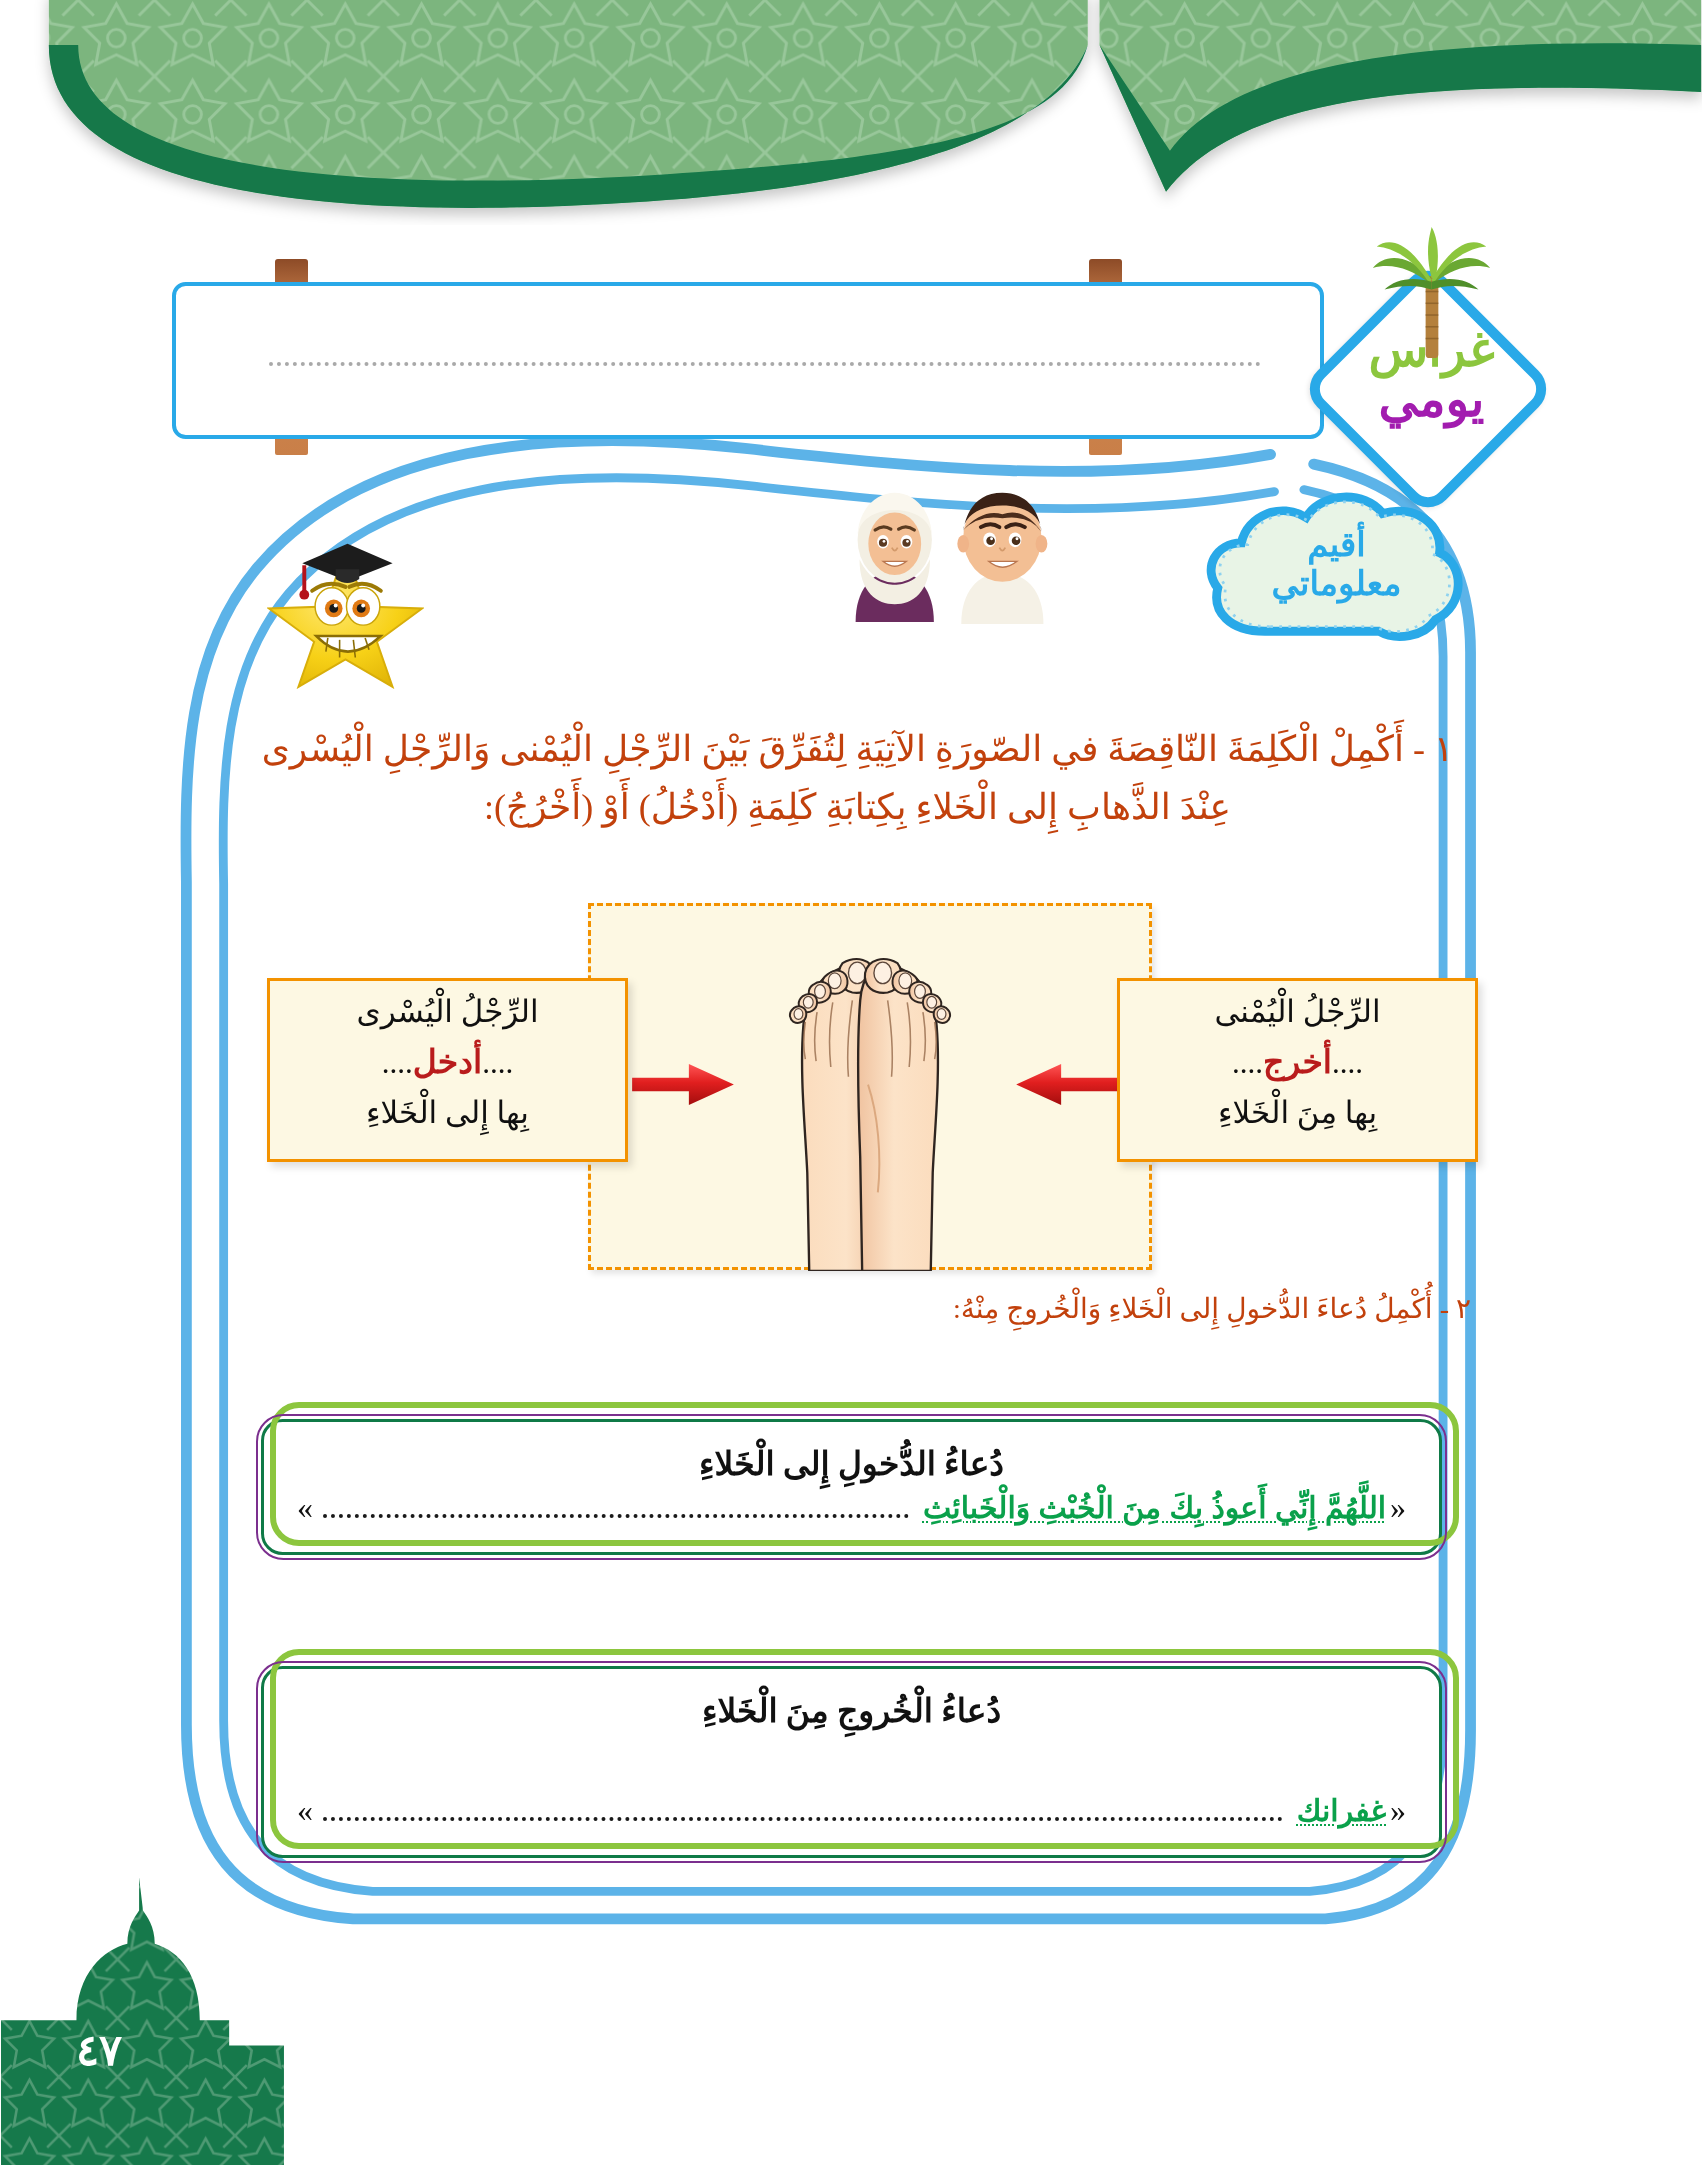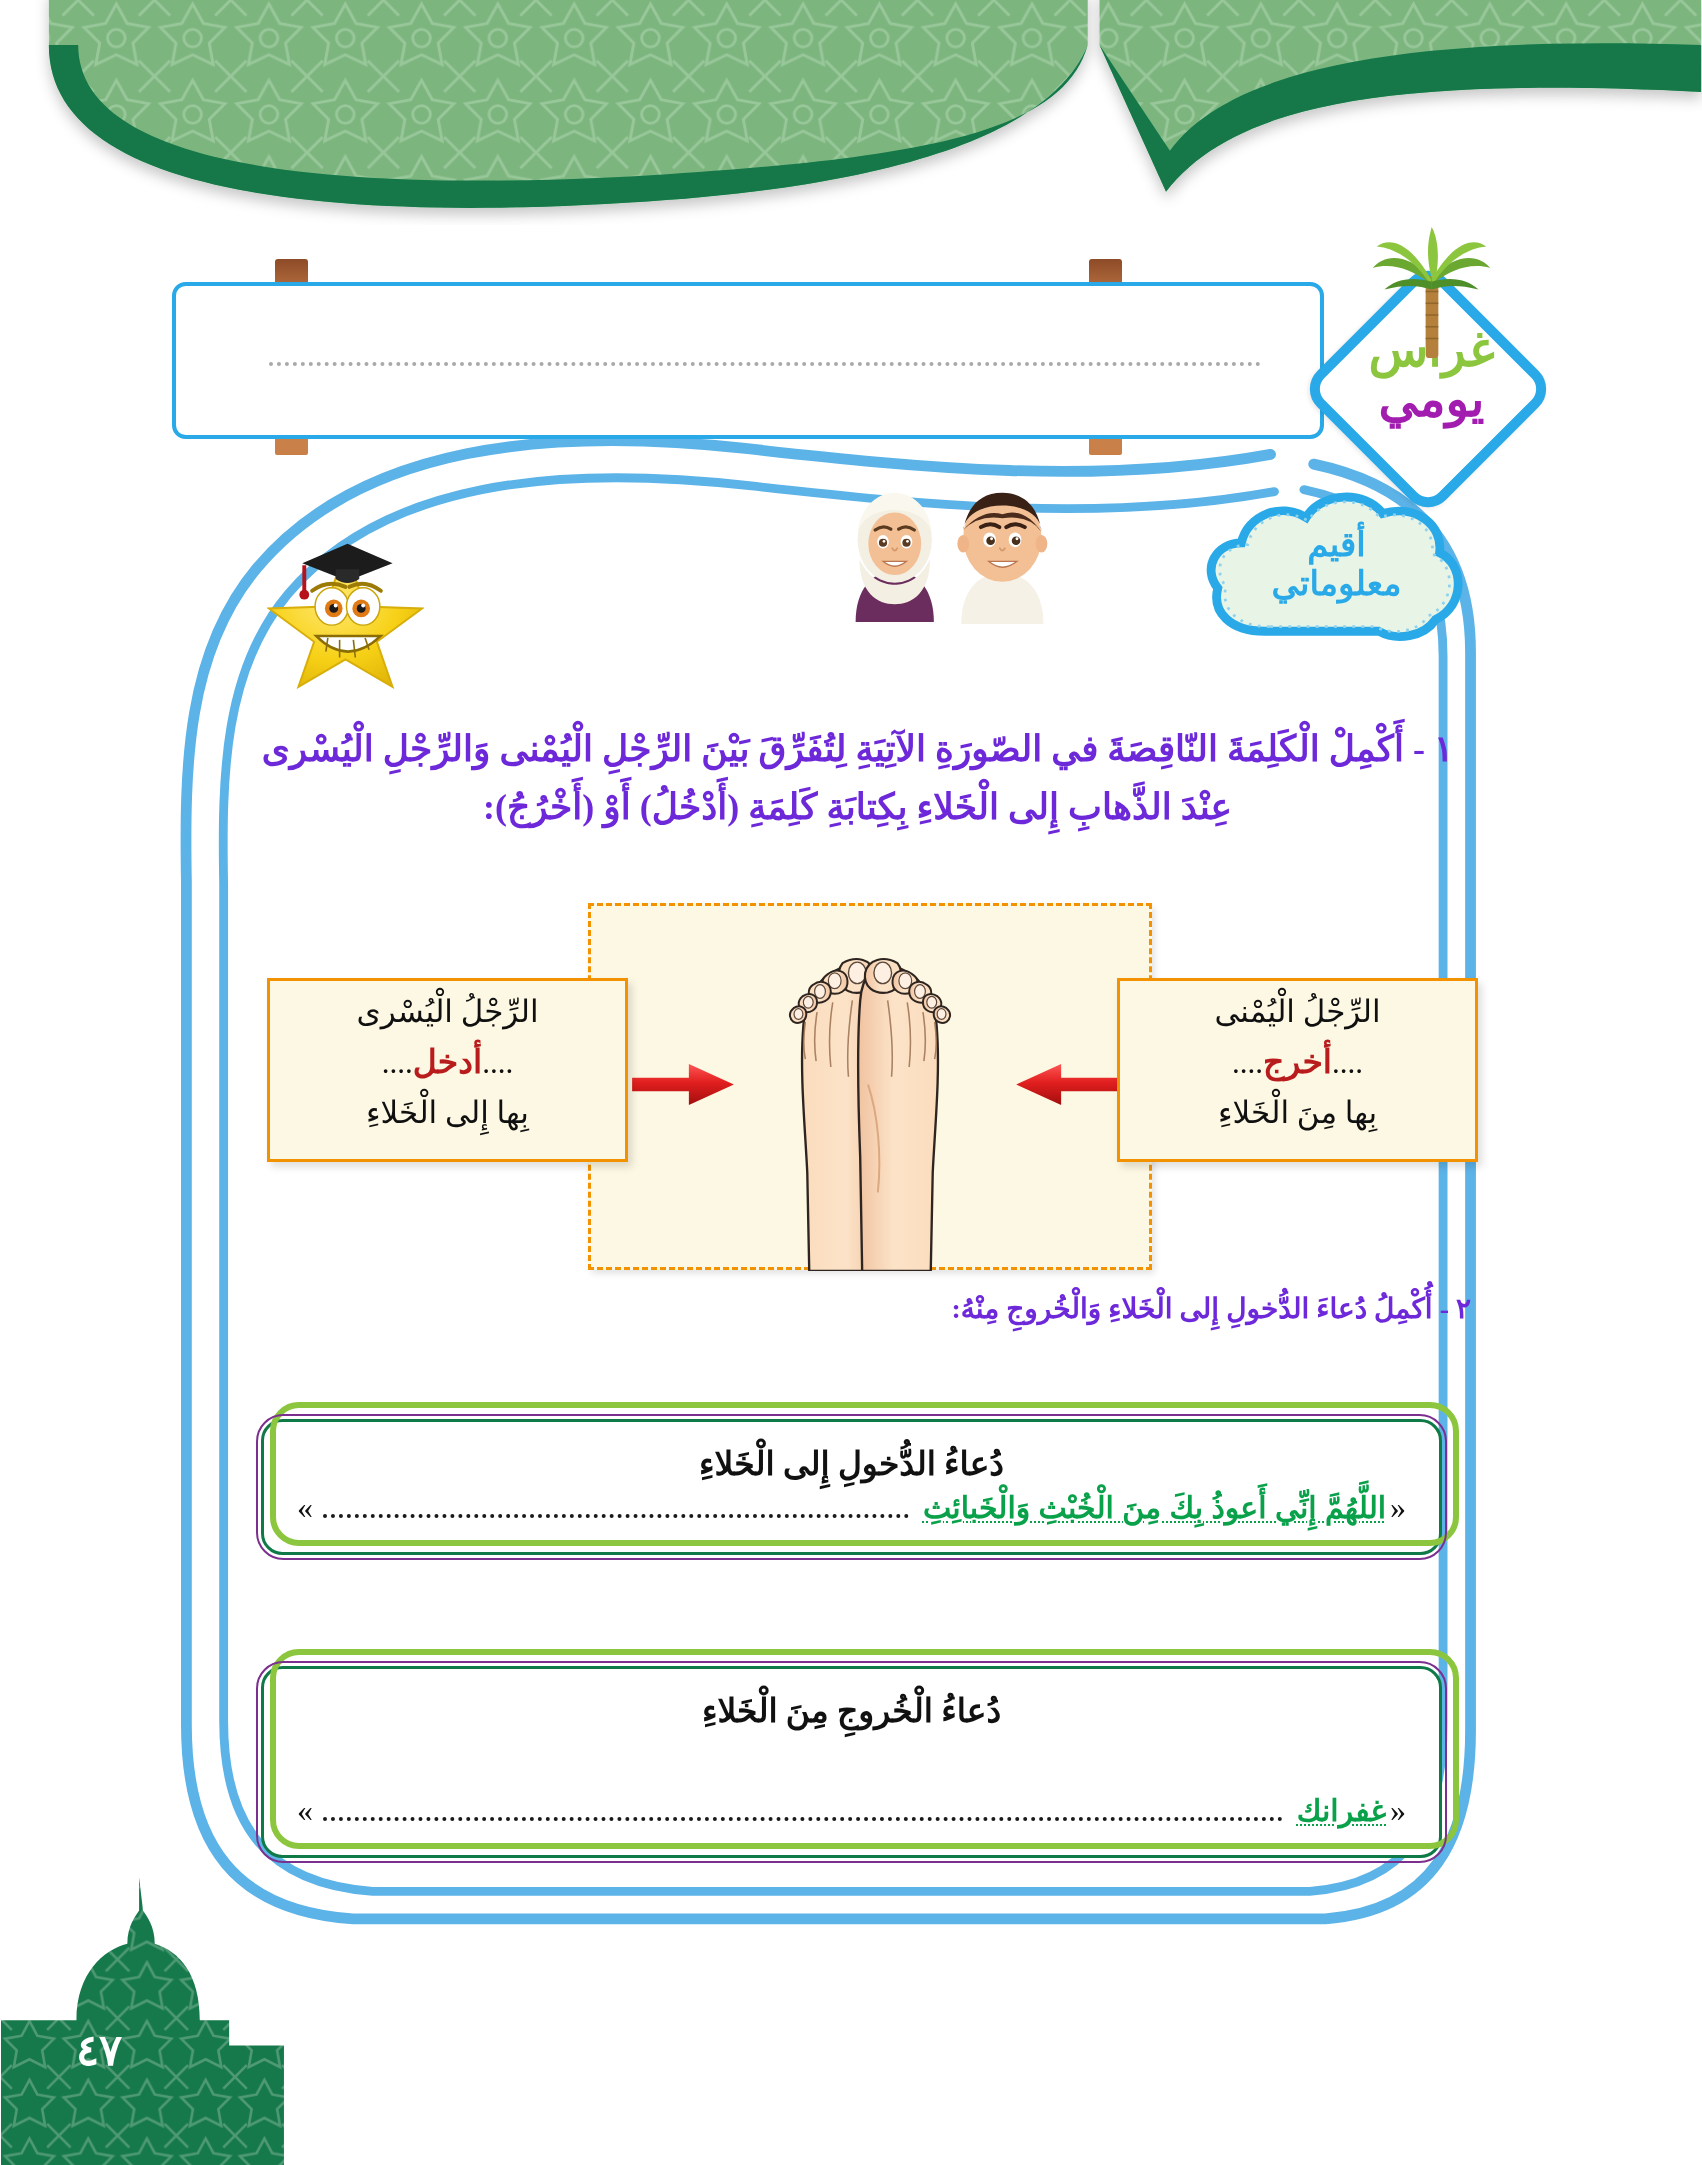--- a/index.html
+++ b/index.html
@@ -178,22 +178,22 @@
     height: 1539px;
     pointer-events: none;
     z-index: 2;
   }
 
   
   .content { position: absolute; inset: 0; z-index: 4; }
 
   .q-text {
     position: absolute;
-    color: #6d28d9;
-    font-weight: bold;
+    color: #c2410c;
+    font-weight: normal;
     font-family: "Liberation Serif", "DejaVu Serif", serif;
     direction: rtl;
     text-align: center;
   }
   .q1 {
     left: 245px;
     top: 720px;
     width: 1225px;
     font-size: 36px;
     line-height: 1.62;

